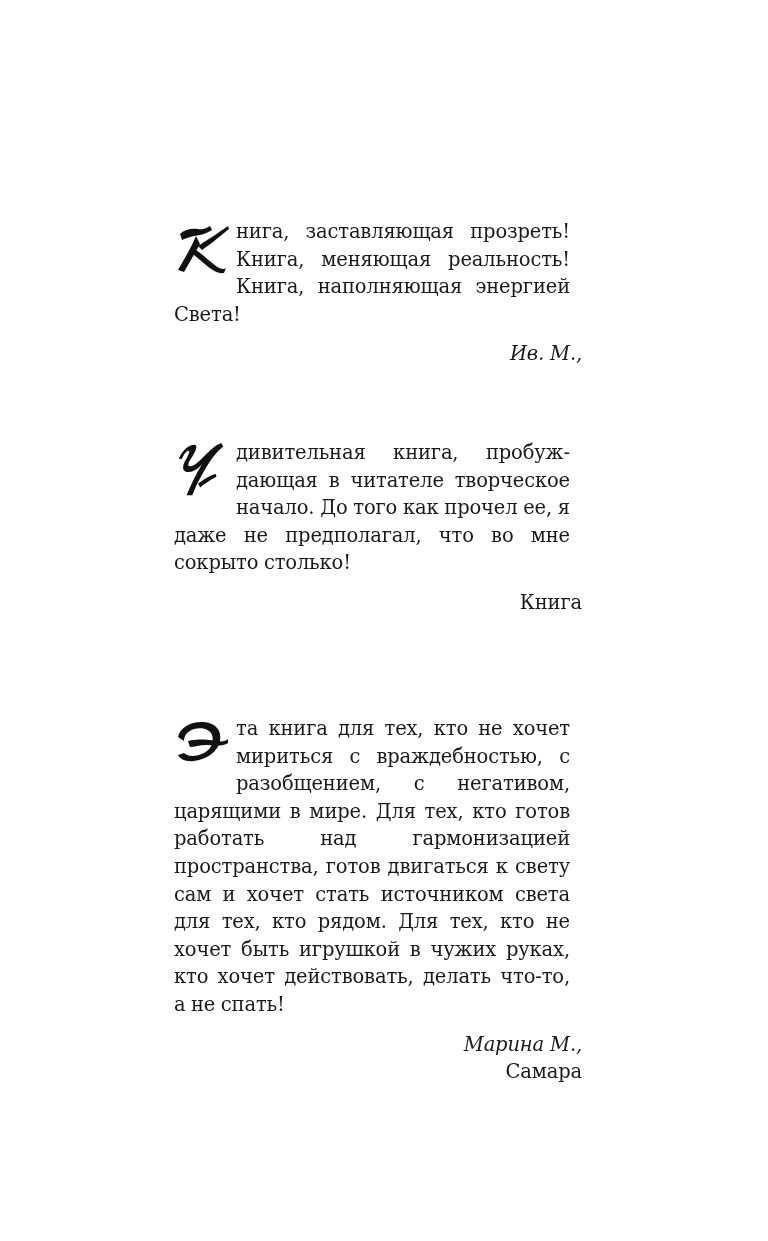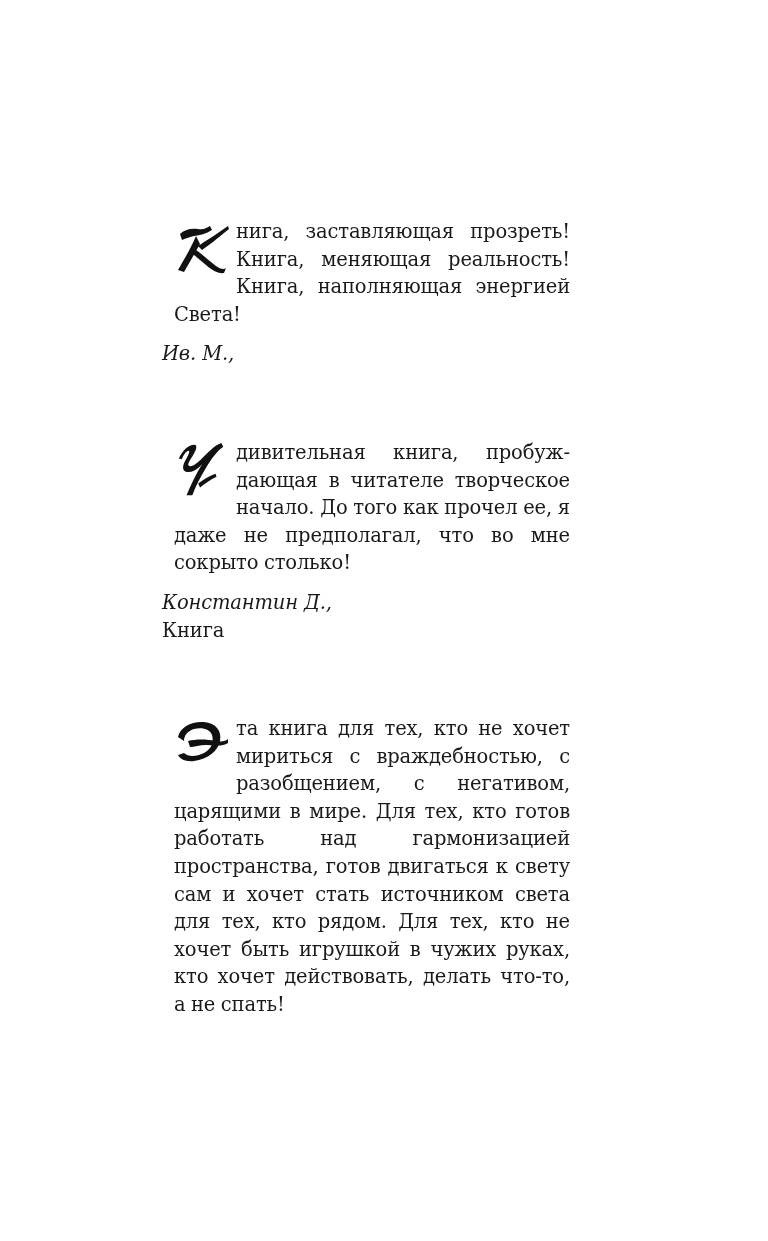--- a/index.html
+++ b/index.html
@@ -42,20 +42,21 @@
       height: 55px;
       margin-top: 2px;
       margin-right: 4px;
     }
     .dropcap svg {
       width: 56px;
       height: 55px;
       display: block;
     }
     .sig {
+      text-align: right;
       font-size: 19.5px;
       line-height: 27.6px;
       letter-spacing: -0.15px;
     }
     .sig .name {
       font-style: italic;
     }
     #review-1 { top: 206px; }
     #review-2 { top: 427px; }
     #review-3 { top: 703px; }
@@ -87,30 +88,33 @@
       <span class="dropcap">
         <svg viewBox="0 0 56 60" aria-hidden="true" style="height:58px">
 
           <path d="M4 18 C8 10, 14 4, 20 4 C24 4, 22 10, 18 16 C14 22, 12 26, 16 26 C20 26, 26 20, 30 16 L34 18 C28 24, 22 32, 14 32 C6 32, 8 24, 12 18 C14 14, 16 10, 14 10 C12 10, 9 14, 7 19 Z" fill="#111"></path>
           <path d="M30 16 C36 10, 42 4, 48 2 L50 6 C44 10, 38 18, 32 28 C26 38, 22 46, 18 56 L12 56 C16 46, 22 34, 28 24 Z" fill="#111"></path>
           <path d="M24 44 C30 40, 36 36, 42 34 L43 37 C37 40, 31 44, 26 48 Z" fill="#111"></path>
         </svg>
       </span><span>дивительная книга, пробуж­дающая в читателе творческое начало. До того как прочел ее, я даже не предполагал, что во мне сокрыто столько!</span>
     </p>
     <div class="sig">
-      <div class="name">Константин Д.,</div>
       <div class="city">Книга</div>
     </div>
   </div>
 
   <div class="review" id="review-3">
     <p>
       <span class="dropcap">
         <svg viewBox="0 0 56 55" aria-hidden="true">
 
           <path d="M4 20 C6 10, 18 4, 30 5 C42 6, 48 14, 46 24 C44 34, 34 42, 20 44 C12 45, 6 42, 4 38 L10 36 C14 40, 22 40, 30 36 C38 32, 40 24, 38 18 C36 12, 28 10, 20 12 C14 14, 10 18, 10 24 Z" fill="#111"></path>
           <path d="M14 24 C22 22, 32 22, 42 24 C48 25, 52 24, 54 22 L54 26 C48 30, 40 28, 32 28 C26 28, 20 30, 16 30 Z" fill="#111"></path>
         </svg>
       </span><span>та книга для тех, кто не хочет ми­риться с враждебностью, с ра­зобщением, с негативом, царящими в мире. Для тех, кто готов работать над гармонизацией пространства, готов двигаться к свету сам и хочет стать источником света для тех, кто рядом. Для тех, кто не хочет быть игрушкой в чужих руках, кто хочет действовать, делать что-то, а не спать!</span>
     </p>
+    <div class="sig">
+      <div class="name">Марина М.,</div>
+      <div class="city">Самара</div>
+    </div>
   </div>
 
 </div>
 
 </body></html>

